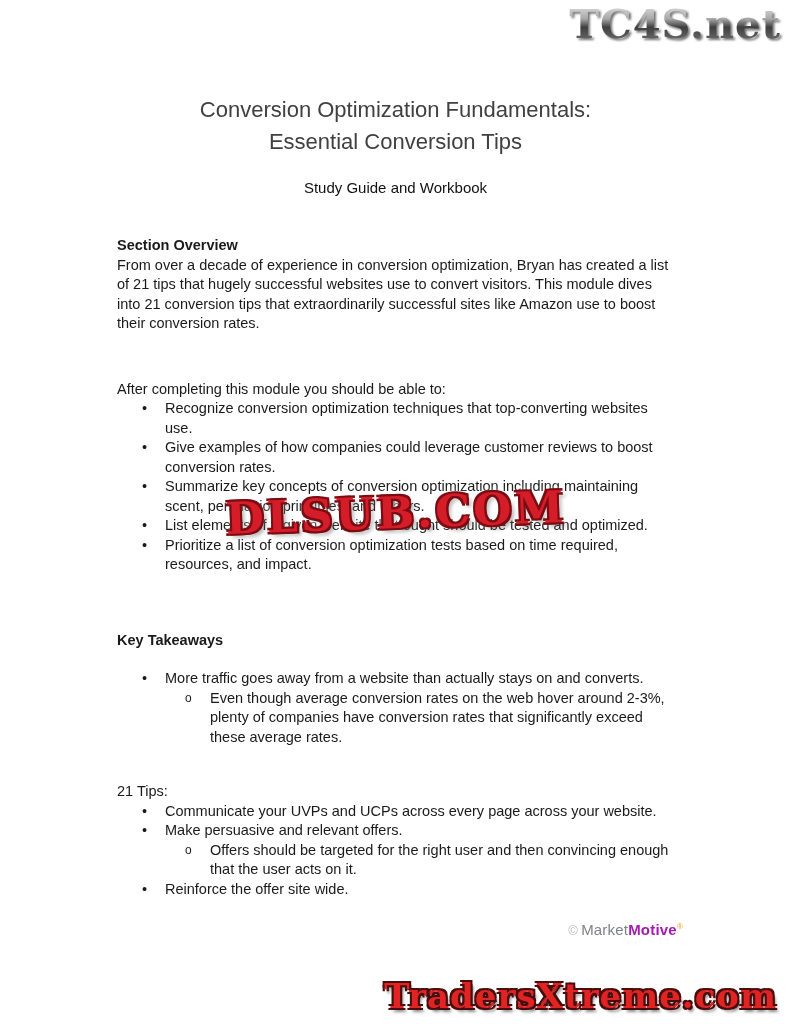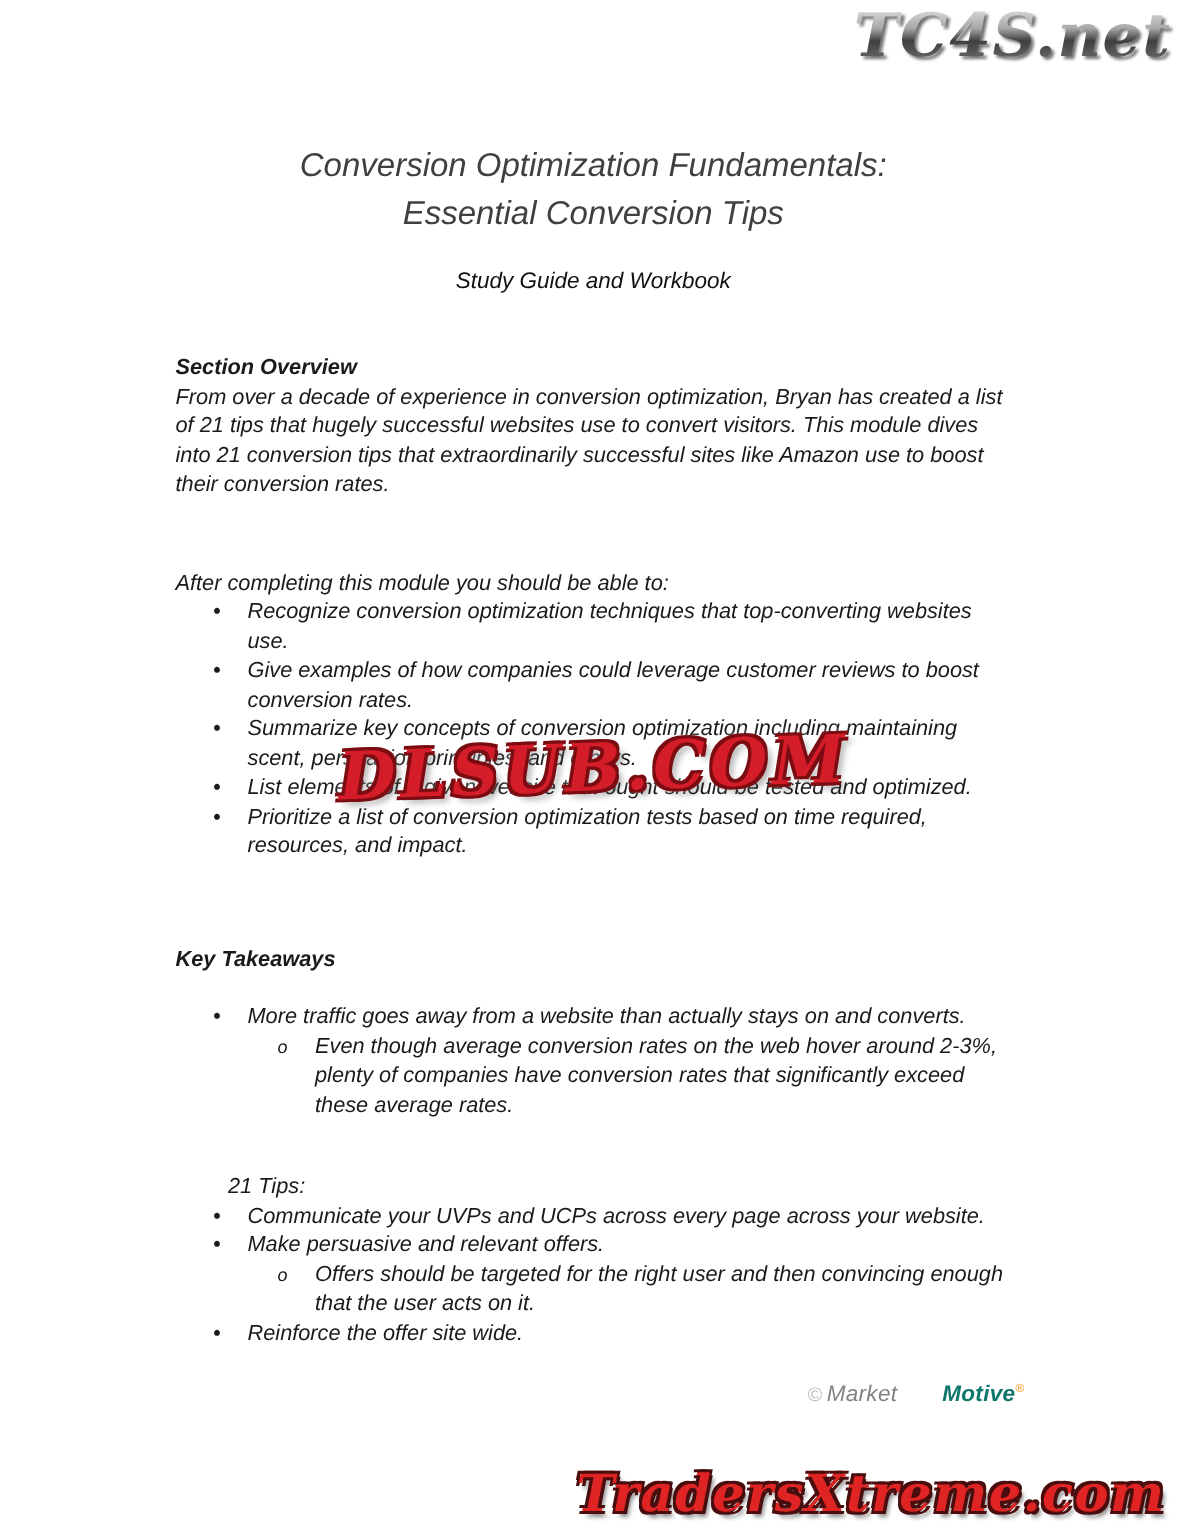--- a/index.html
+++ b/index.html
@@ -5,21 +5,20 @@
   html, body { margin: 0; padding: 0; background: #ffffff; }
   .page {
     position: relative;
     width: 791px;
     height: 1024px;
     margin: 0 auto;
     background: #ffffff;
     overflow: hidden;
     font-family: "Liberation Sans", sans-serif;
     color: #1a1a1a;
-    font-style: italic;
   }
 
   
   .tc4s {
     position: absolute;
     top: 0px;
     right: 10px;
     font-family: "DejaVu Serif", serif;
     font-weight: bold;
     font-size: 40px;
@@ -75,21 +74,21 @@
     padding-left: 93px;
   }
   ul.subbullets > li::before {
     content: "o";
     position: absolute;
     left: 68px;
     top: 0;
     font-size: 12px;
   }
 
-  .tips-label { margin-top: 35px; margin-left: 35px; }
+  .tips-label { margin-top: 35px; }
   .tips-list { margin-top: 19px; }
 
   
   .dlsub {
     position: absolute;
     top: 487px;
     left: 50%;
     transform: translateX(-50%) rotate(-2deg);
     font-family: "DejaVu Serif", serif;
     font-weight: bold;
@@ -110,21 +109,21 @@
   .brand {
     position: absolute;
     top: 921px;
     right: 108px;
     font-size: 15px;
     letter-spacing: 0.2px;
     white-space: nowrap;
   }
   .brand .copy { color: #b7b9bb; font-size: 13px; margin-right: 3px; }
   .brand .market { color: #808285; }
-  .brand .motive { color: #0f766e; font-weight: bold; margin-left: 30px; }
+  .brand .motive { color: #a21caf; font-weight: bold; }
   .brand .reg { color: #f7941d; font-size: 8px; vertical-align: super; }
 
   
   .traders {
     position: absolute;
     top: 976px;
     right: 14px;
     font-family: "DejaVu Serif", serif;
     font-weight: bold;
     font-size: 34px;

